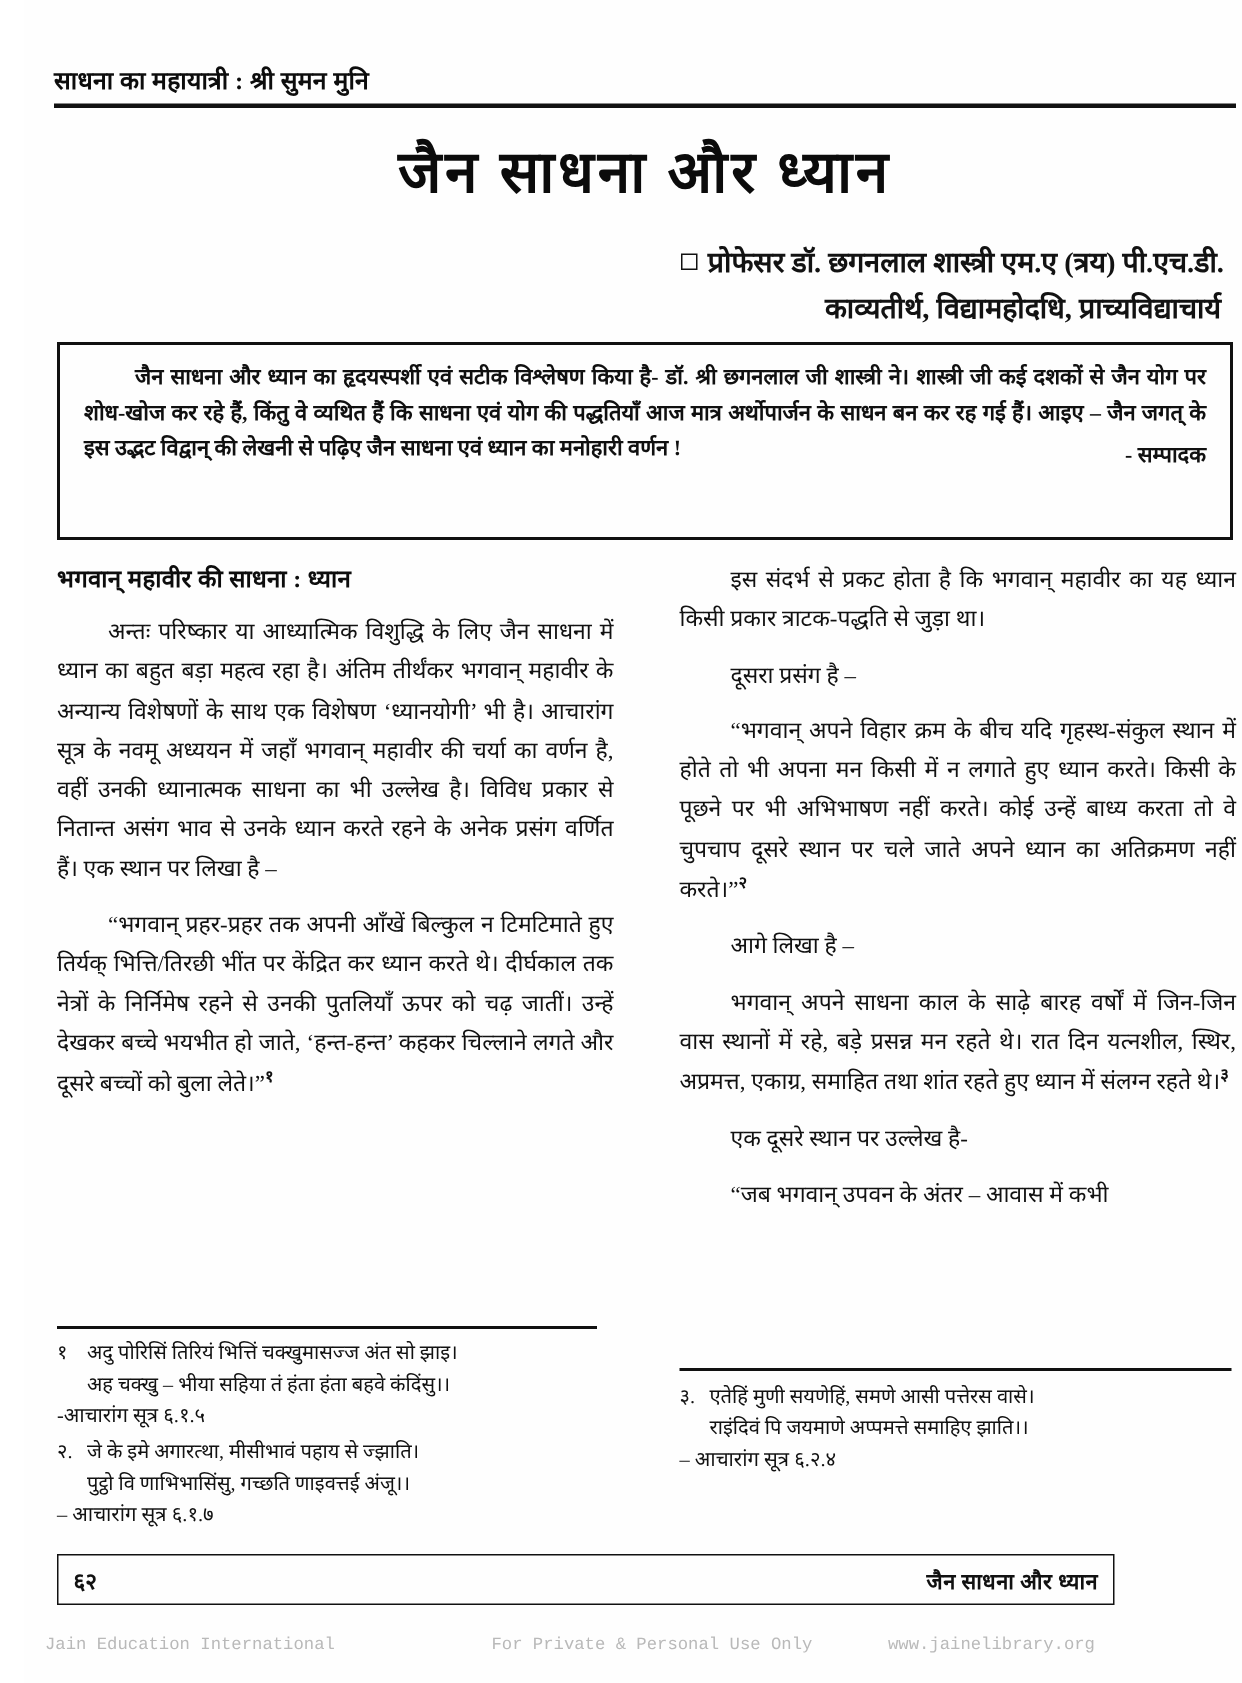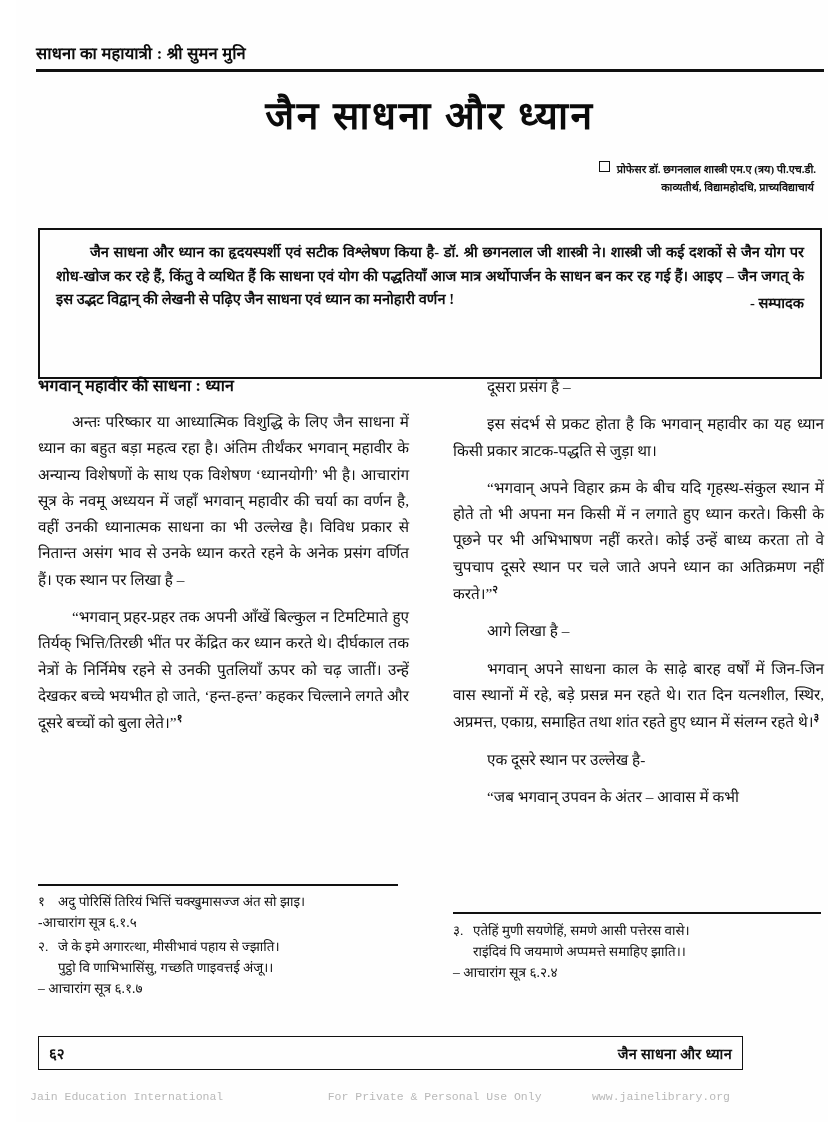--- a/index.html
+++ b/index.html
@@ -68,42 +68,42 @@
     line-height: 1.1;
   }
 
   
   .byline {
     position: absolute;
     top: 160px;
     left: 0;
     width: 800px;
     text-align: right;
-    font-size: 11px;
+    font-size: 19px;
     font-weight: 700;
     line-height: 1.65;
     color: #121212;
   }
   .byline .line2 { padding-right: 2px; }
   .sq {
     display: inline-block;
     width: 9px;
     height: 9px;
     border: 1.6px solid #111;
     margin-right: 7px;
     vertical-align: 1px;
   }
 
   
   .edbox {
     position: absolute;
     left: 22px;
     top: 228px;
     width: 784px;
-    height: 151px;
+    height: 132px;
     box-sizing: border-box;
     border: 2.2px solid #111;
     padding: 11px 16px 8px 16px;
   }
   .edbox-p {
     font-size: 14.6px;
     line-height: 1.62;
     text-align: justify;
     text-align-last: left;
     font-weight: 600;
@@ -269,37 +269,38 @@
 
   <div class="cols">
 
     <div class="col col-left">
       <div class="sec-head">भगवान् महावीर की साधना : ध्यान</div>
       <p class="para"><span>अन्तः परिष्कार या आध्यात्मिक विशुद्धि के लिए जैन साधना में ध्यान का बहुत बड़ा महत्व रहा है। अंतिम तीर्थंकर भगवान् महावीर के अन्यान्य विशेषणों के साथ एक विशेषण ‘ध्यानयोगी’ भी है। आचारांग सूत्र के नवमू अध्ययन में जहाँ भगवान् महावीर की चर्या का वर्णन है, वहीं उनकी ध्यानात्मक साधना का भी उल्लेख है। विविध प्रकार से नितान्त असंग भाव से उनके ध्यान करते रहने के अनेक प्रसंग वर्णित हैं। एक स्थान पर लिखा है –</span></p>
       <p class="para"><span>“भगवान् प्रहर-प्रहर तक अपनी आँखें बिल्कुल न टिमटिमाते हुए तिर्यक् भित्ति/तिरछी भींत पर केंद्रित कर ध्यान करते थे। दीर्घकाल तक नेत्रों के निर्निमेष रहने से उनकी पुतलियाँ ऊपर को चढ़ जातीं। उन्हें देखकर बच्चे भयभीत हो जाते, ‘हन्त-हन्त’ कहकर चिल्लाने लगते और दूसरे बच्चों को बुला लेते।”</span><sup class="fn">१</sup></p>
     </div>
 
     <div class="col col-right">
+      <p class="para"><span>इस संदर्भ से प्रकट होता है कि भगवान् महावीर का यह ध्यान किसी प्रकार त्राटक-पद्धति से जुड़ा था।</span></p>
       <p class="para last"><span>दूसरा प्रसंग है –</span></p>
-      <p class="para"><span>इस संदर्भ से प्रकट होता है कि भगवान् महावीर का यह ध्यान किसी प्रकार त्राटक-पद्धति से जुड़ा था।</span></p>
       <p class="para"><span>“भगवान् अपने विहार क्रम के बीच यदि गृहस्थ-संकुल स्थान में होते तो भी अपना मन किसी में न लगाते हुए ध्यान करते। किसी के पूछने पर भी अभिभाषण नहीं करते। कोई उन्हें बाध्य करता तो वे चुपचाप दूसरे स्थान पर चले जाते अपने ध्यान का अतिक्रमण नहीं करते।”</span><sup class="fn">२</sup></p>
       <p class="para last"><span>आगे लिखा है –</span></p>
       <p class="para"><span>भगवान् अपने साधना काल के साढ़े बारह वर्षों में जिन-जिन वास स्थानों में रहे, बड़े प्रसन्न मन रहते थे। रात दिन यत्नशील, स्थिर, अप्रमत्त, एकाग्र, समाहित तथा शांत रहते हुए ध्यान में संलग्न रहते थे।</span><sup class="fn">३</sup></p>
       <p class="para last"><span>एक दूसरे स्थान पर उल्लेख है-</span></p>
       <p class="para last"><span>“जब भगवान् उपवन के अंतर – आवास में कभी</span></p>
     </div>
 
   </div>
 
   <div class="fn-rule-left"></div>
   <div class="fn-rule-right"></div>
 
   <div class="fnotes-left">
     <div class="fn-item">
       <span class="fn-marker">१</span><span>अदु पोरिसिं तिरियं भित्तिं चक्खुमासज्ज अंत सो झाइ।</span>
+      <span class="fn-ind">अह चक्खु – भीया सहिया तं हंता हंता बहवे कंदिंसु।।</span>
       <span class="fn-src" style="display:block">-आचारांग सूत्र ६.१.५</span>
     </div>
     <div class="fn-item">
       <span class="fn-marker">२.</span><span>जे के इमे अगारत्था, मीसीभावं पहाय से ज्झाति।</span>
       <span class="fn-ind">पुट्ठो वि णाभिभासिंसु, गच्छति णाइवत्तई अंजू।।</span>
       <span class="fn-src" style="display:block">– आचारांग सूत्र ६.१.७</span>
     </div>
   </div>
 
   <div class="fnotes-right">

